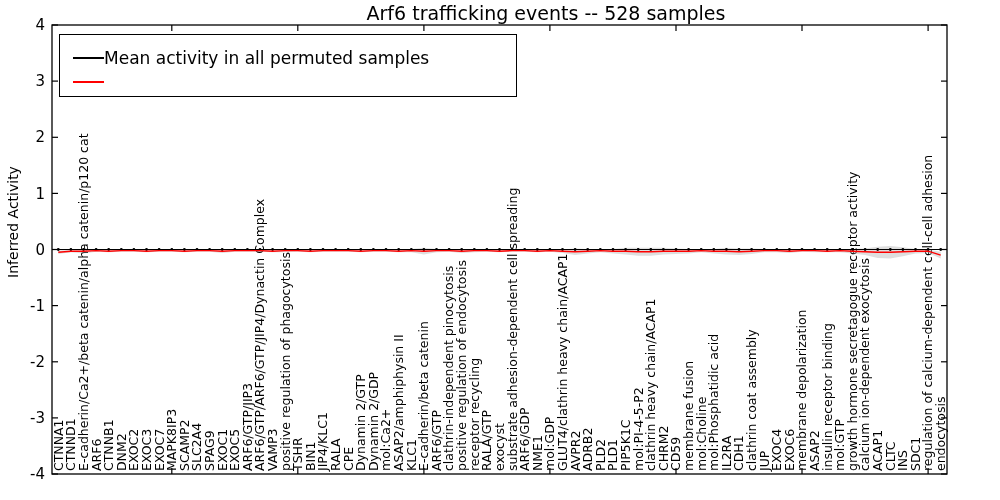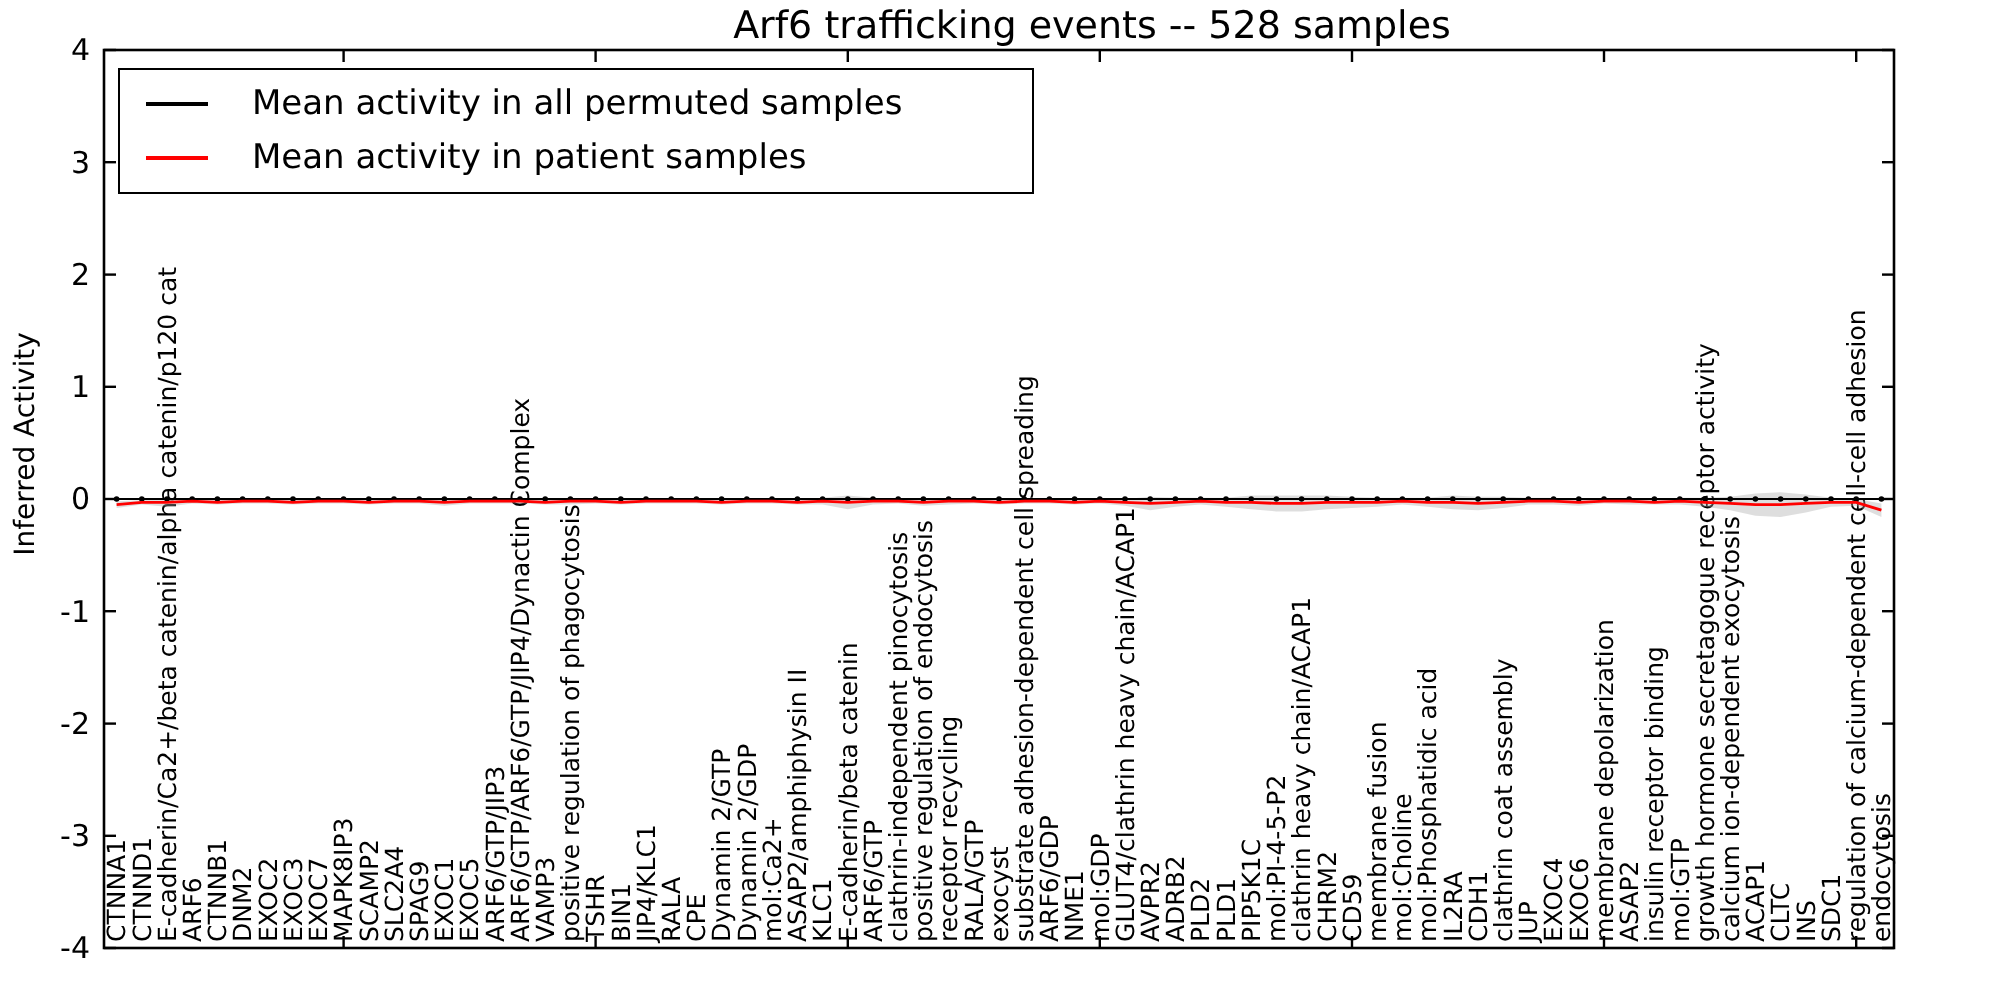--- a/index.html
+++ b/index.html
@@ -24,21 +24,21 @@
     transform:rotate(-90deg);
   }
   svg{position:absolute;left:0;top:0;}
   .legend{
     position:absolute;left:59px;top:34px;width:458px;height:63px;
     box-sizing:border-box;border:1.8px solid #000;background:#ffffff;
     display:flex;flex-direction:column;justify-content:space-evenly;
   }
   .legend-row{display:flex;align-items:center;padding-left:13px;}
   .swatch{display:inline-block;width:31px;height:2px;background:#000;flex:none;}
-  .legend-label{margin-left:22px;font-size:17px;color:#000;white-space:nowrap;}
+  .legend-label{font-size:17px;color:#000;white-space:nowrap;}
 </style>
 </head>
 <body>
 
 <div class="figure">
   <div class="title">Arf6 trafficking events -- 528 samples</div>
   <div class="ylabel">Inferred Activity</div>
 
   <svg id="chart-svg" width="1000" height="500" viewBox="0 0 1000 500">
       <text x="62.70281690140845" y="471" transform="rotate(-90 62.70281690140845 471)" text-anchor="start" font-size="12.5px" fill="#000">CTNNA1</text>
@@ -230,16 +230,15 @@
       <line x1="928.1" y1="468" x2="928.1" y2="474" stroke="#000" stroke-width="1.2"></line>
     </svg>
 
   <div class="legend">
     <div class="legend-row">
       <span class="swatch" style="background: rgb(0, 0, 0);"></span>
       <span class="legend-label">Mean activity in all permuted samples</span>
     </div>
     <div class="legend-row">
       <span class="swatch" style="background: rgb(255, 0, 0);"></span>
-      <span class="legend-label">Mean activity in patient samples</span>
     </div>
   </div>
 </div>
 
 </body></html>

